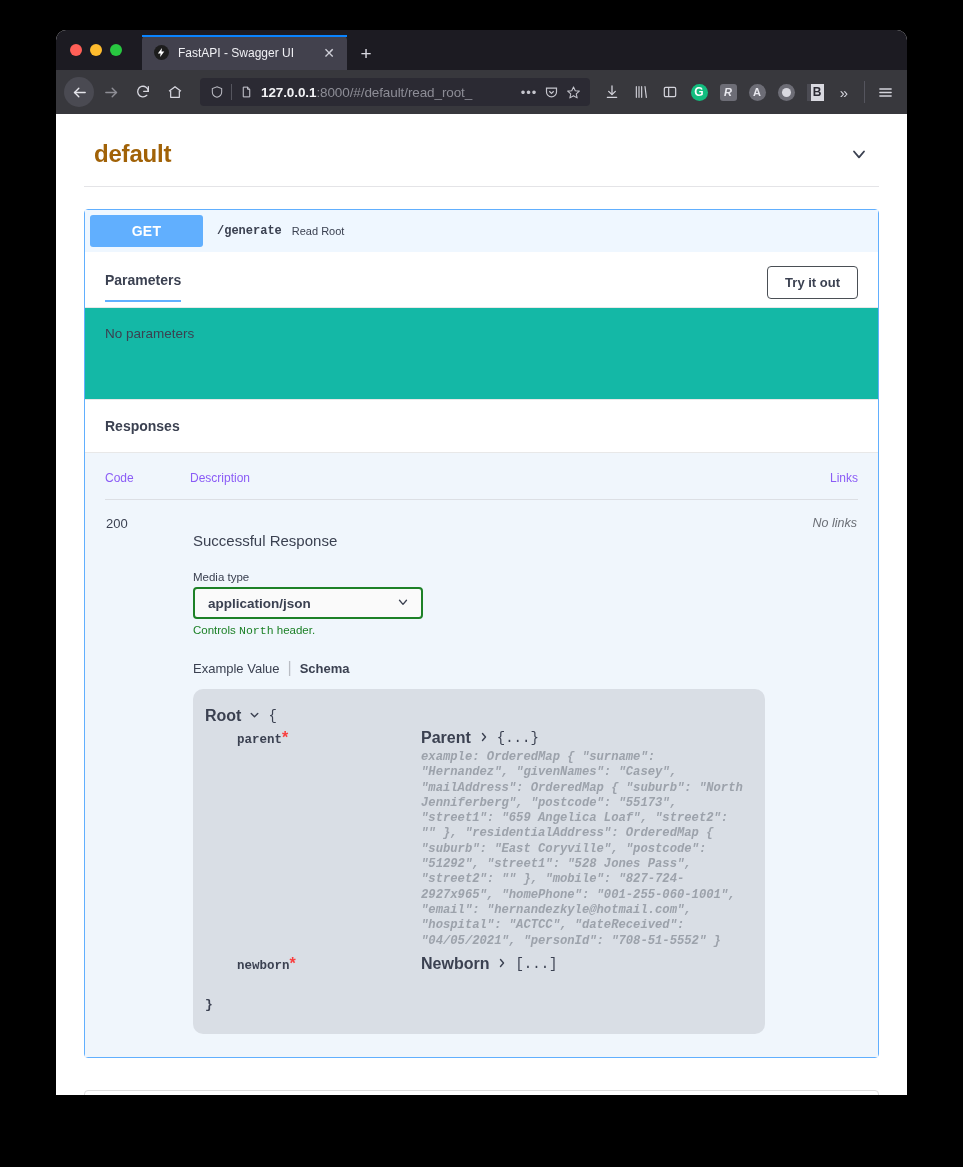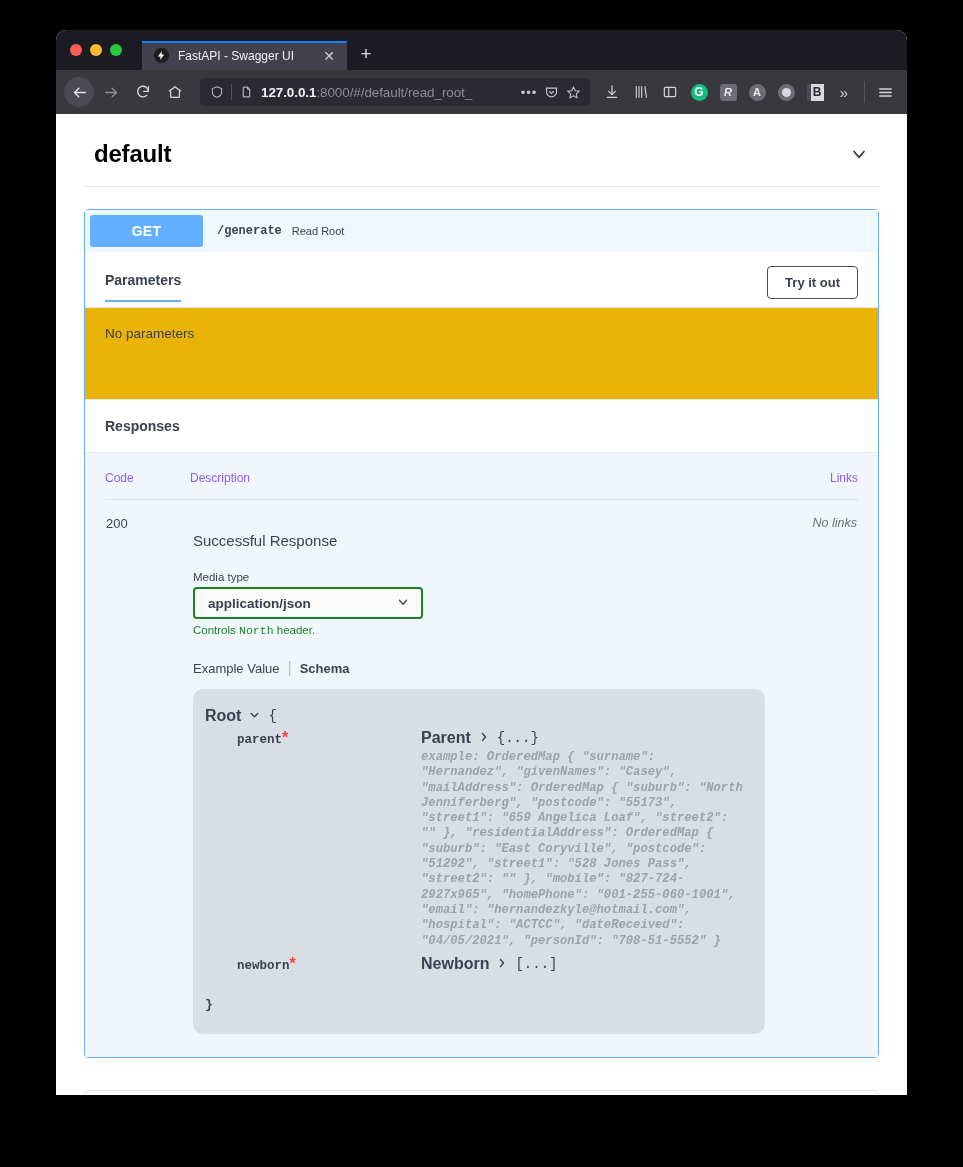--- a/index.html
+++ b/index.html
@@ -33,21 +33,21 @@
   .traffic-lights {
     display: flex; align-items: center; gap: 8px;
     height: 40px; padding-right: 20px;
   }
   .light { width: 12px; height: 12px; border-radius: 50%; }
   .light.red { background: #ff5f57; }
   .light.yellow { background: #febc2e; }
   .light.green { background: #28c840; }
 
   .tab {
-    height: 29px;
+    height: 35px;
     background: #42414d;
     border-radius: 5px 5px 0 0;
     display: flex; align-items: center;
     padding: 0 9px 0 12px;
     min-width: 205px;
     position: relative;
   }
   .tab::before {
     content: "";
     position: absolute; left: 0; right: 0; top: 0;
@@ -166,21 +166,21 @@
   .wrap { padding: 0 28px; }
 
   .section-head {
     display: flex; align-items: center; justify-content: space-between;
     padding: 26px 10px 18px 10px;
     border-bottom: 1px solid #e4e4e7;
     margin: 0 0 0 0;
   }
   .section-title {
     font-family: "Liberation Sans", sans-serif;
-    font-size: 24px; font-weight: 700; color: #000000;
+    font-size: 24px; font-weight: 700; color: #a16207;
     letter-spacing: -0.2px;
   }
   .chev {
     width: 20px; height: 20px;
     color: #3b4151;
     display:flex; align-items:center; justify-content:center;
   }
 
   
   .op-block {
@@ -233,21 +233,21 @@
     border-radius: 4px;
     background: #ffffff;
     color: #3b4151;
     font-size: 13px; font-weight: 700;
     padding: 8px 17px;
     margin-bottom: 8px;
     font-family: "Liberation Sans", sans-serif;
   }
 
   .no-params {
-    background: #eab308;
+    background: #14b8a6;
     padding: 18px 20px 58px 20px;
     font-size: 13.5px; color: #3b4151;
   }
 
   .responses-head {
     padding: 18px 20px;
     font-size: 14px; font-weight: 700; color: #3b4151;
     border-top: 1px solid #e8e8e8;
     border-bottom: 1px solid #e8e8e8;
     background: #ffffff;

